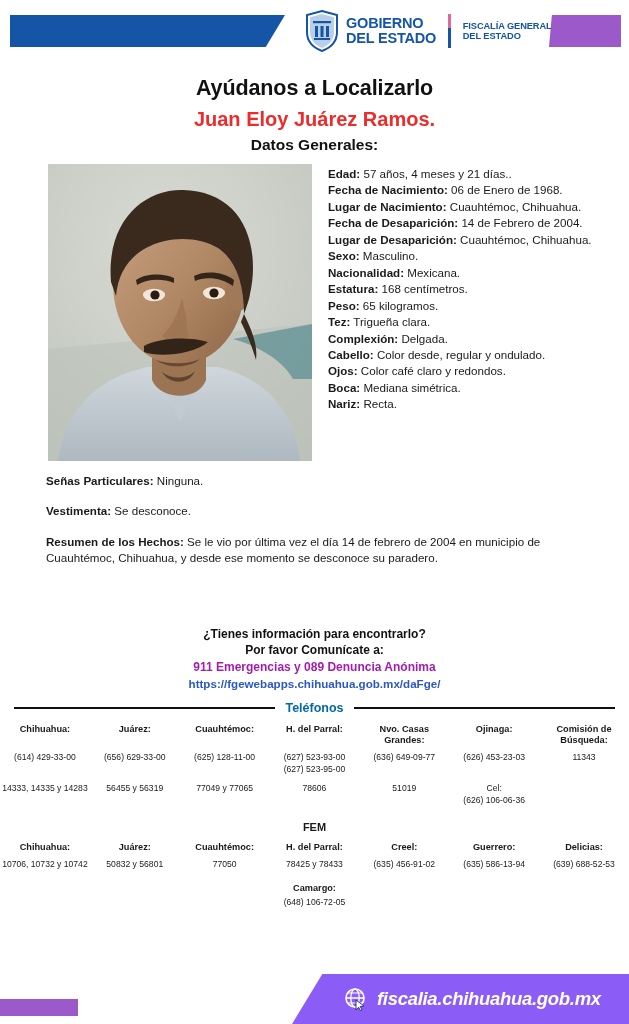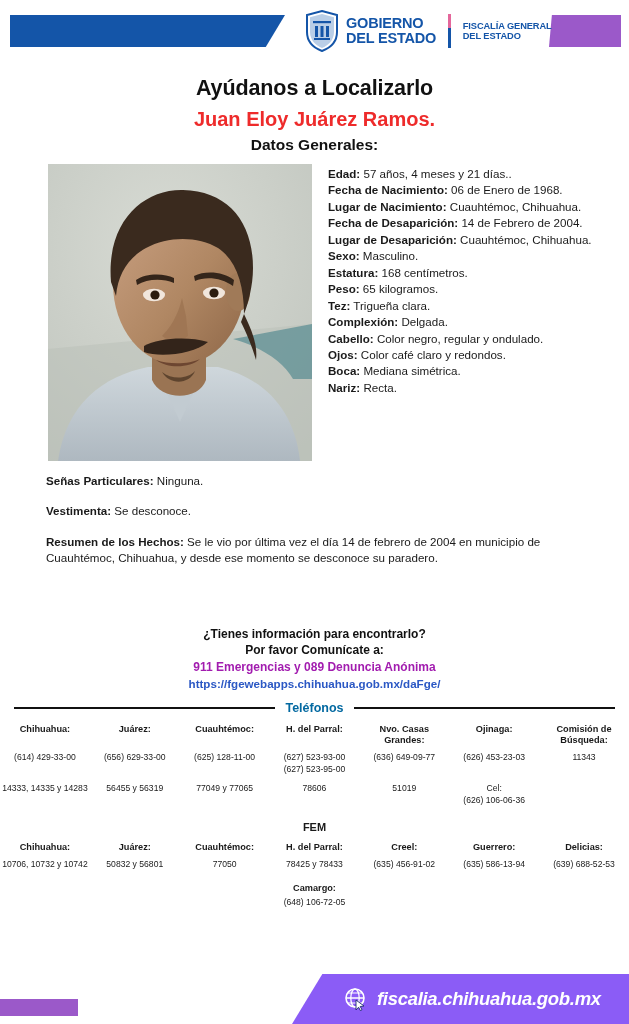--- a/index.html
+++ b/index.html
@@ -327,25 +327,26 @@
       </svg>
     </div>
 
     <div class="data-list">
       <div class="row"><b>Edad:</b><span> 57 años, 4 meses y 21 días..</span></div>
       <div class="row"><b>Fecha de Nacimiento:</b><span> 06 de Enero de 1968.</span></div>
       <div class="row"><b>Lugar de Nacimiento:</b><span> Cuauhtémoc, Chihuahua.</span></div>
       <div class="row"><b>Fecha de Desaparición:</b><span> 14 de Febrero de 2004.</span></div>
       <div class="row"><b>Lugar de Desaparición:</b><span> Cuauhtémoc, Chihuahua.</span></div>
       <div class="row"><b>Sexo:</b><span> Masculino.</span></div>
+      <div class="row"><b>Nacionalidad:</b><span> Mexicana.</span></div>
       <div class="row"><b>Estatura:</b><span> 168 centímetros.</span></div>
       <div class="row"><b>Peso:</b><span> 65 kilogramos.</span></div>
       <div class="row"><b>Tez:</b><span> Trigueña clara.</span></div>
       <div class="row"><b>Complexión:</b><span> Delgada.</span></div>
-      <div class="row"><b>Cabello:</b><span> Color negro, regular y ondulado.</span></div>
+      <div class="row"><b>Cabello:</b><span> Color desde, regular y ondulado.</span></div>
       <div class="row"><b>Ojos:</b><span> Color café claro y redondos.</span></div>
       <div class="row"><b>Boca:</b><span> Mediana simétrica.</span></div>
       <div class="row"><b>Nariz:</b><span> Recta.</span></div>
     </div>
   </div>
 
   <div class="notes">
     <div class="note"><b>Señas Particulares:</b><span> Ninguna.</span></div>
     <div class="note"><b>Vestimenta:</b><span> Se desconoce.</span></div>
     <div class="note"><b>Resumen de los Hechos:</b><span> Se le vio por última vez el día 14 de febrero de 2004 en municipio de Cuauhtémoc, Chihuahua, y  desde ese momento se desconoce su paradero.</span></div>

